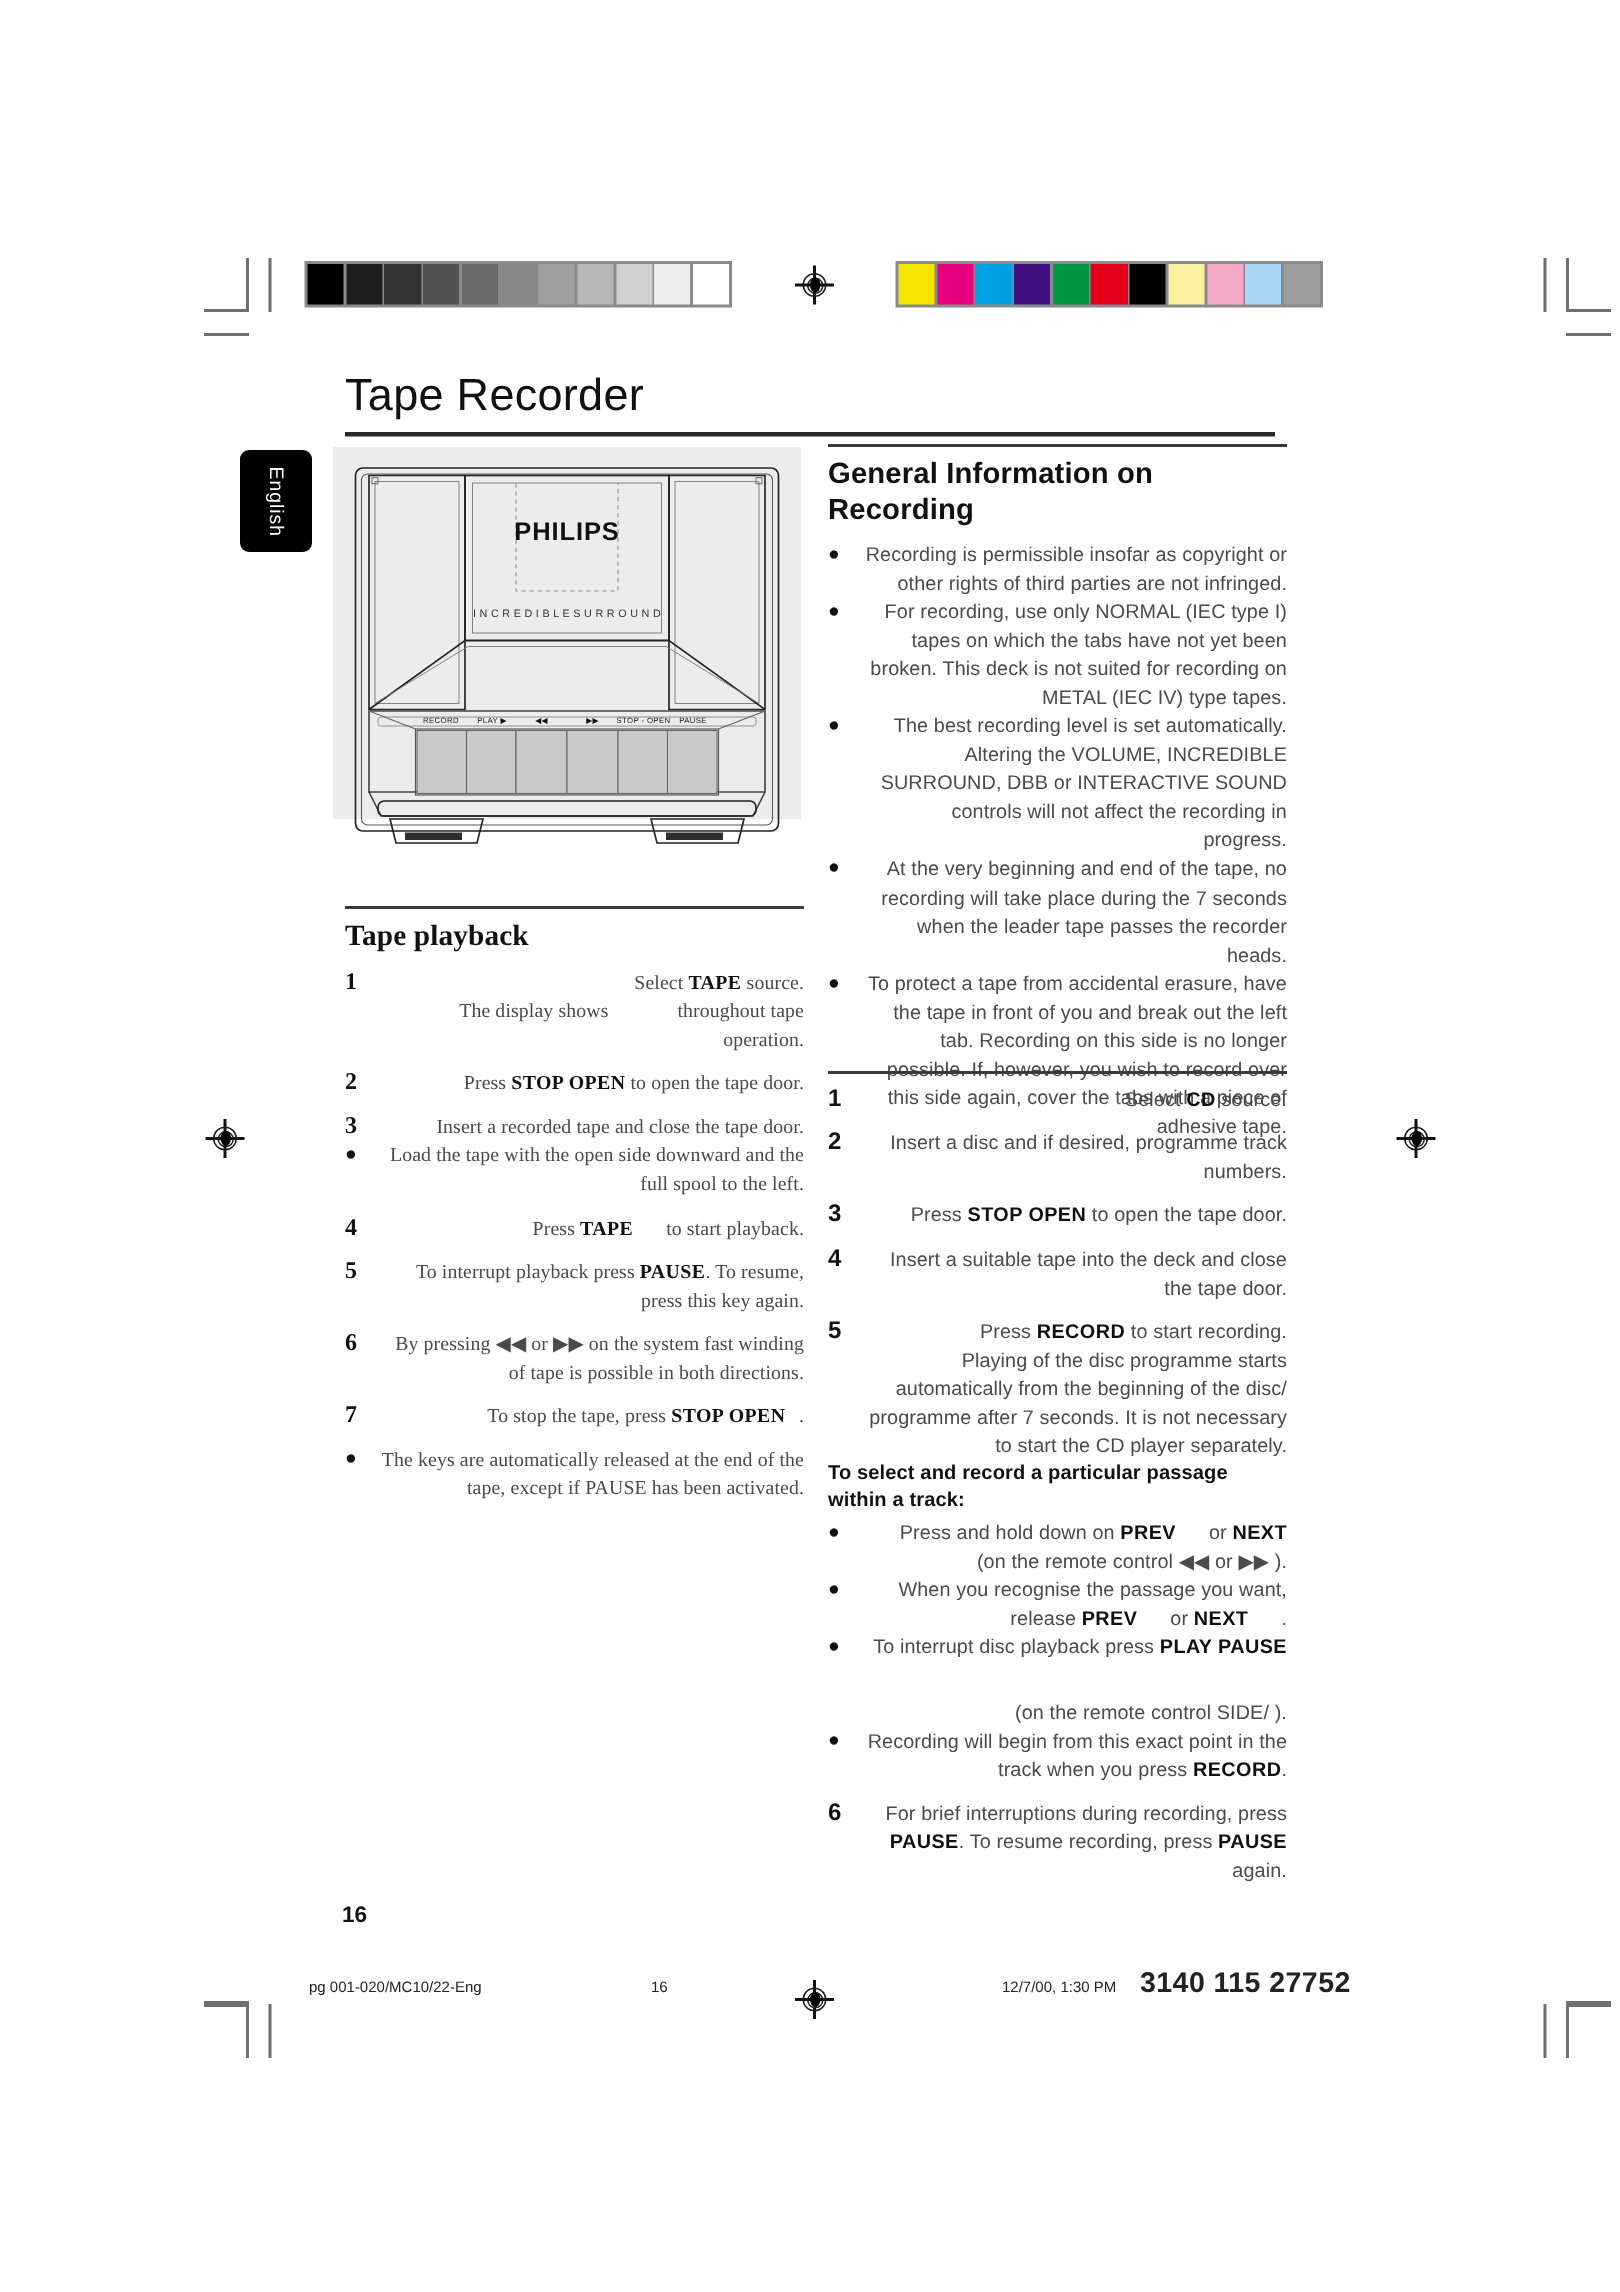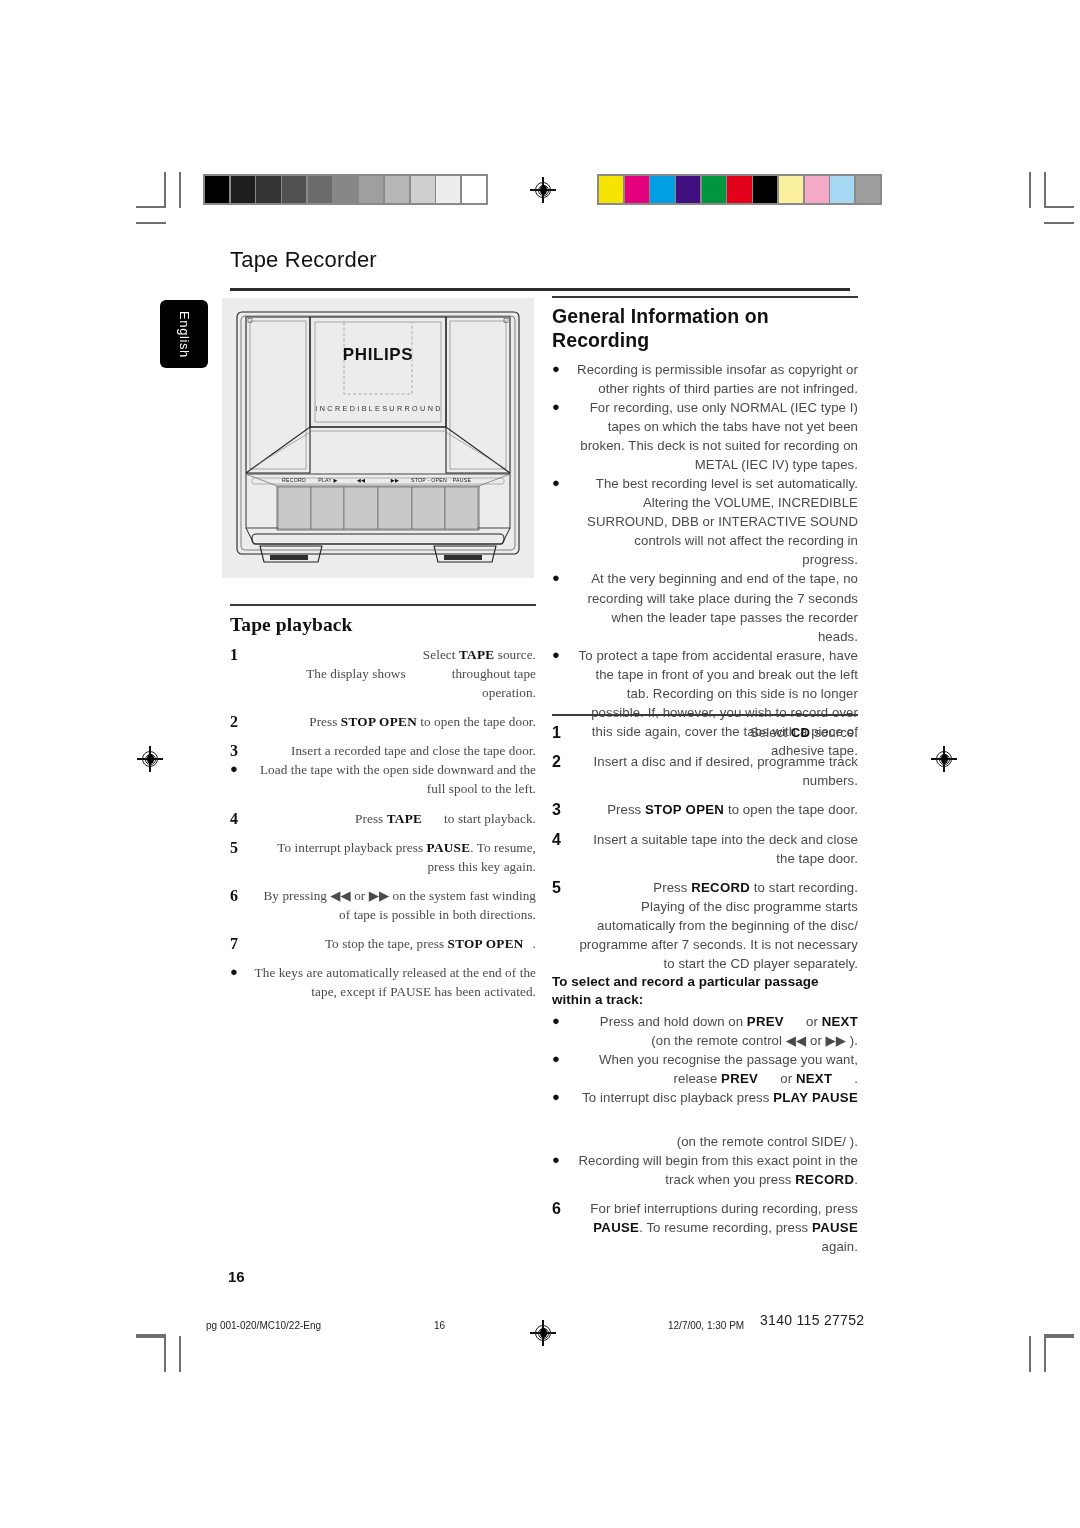--- a/index.html
+++ b/index.html
@@ -44,21 +44,21 @@
   }
   .lang-tab span {
     color:#fff; font-size:13px; letter-spacing:.6px;
     transform:rotate(90deg); white-space:nowrap;
     font-family:"Liberation Sans", sans-serif;
   }
 
   
   .page-title {
     position:absolute; left:230px; top:247px;
-    font-size:22px; letter-spacing:.2px; font-weight:400; color:#111;
+    font-size:30px; letter-spacing:.2px; font-weight:400; color:#111;
   }
   .title-rule {
     position:absolute; left:230px; top:288px; width:620px; height:3px; background:#2b2b2b;
   }
   .sec-rule { height:2px; background:#3a3a3a; }
   h2.sec {
     margin:0; font-weight:700; color:#111;
     font-size:19.5px; line-height:1.22; letter-spacing:.1px;
   }
 
@@ -77,29 +77,29 @@
   .gap { display:inline-block; width:46px; }
   .gap-s { display:inline-block; width:22px; }
   .gap-xs { display:inline-block; width:9px; }
   .indent { display:inline-block; width:22px; }
   .note { margin-top:14px; font-style:italic; font-weight:700; color:#2e2e2e; font-size:13.2px; line-height:1.45;}
   .note .lbl { display:block; }
   .tight { margin-top:1px; }
 
   
   .illus {
-    position:absolute; left:222px; top:298px; width:312px; height:280px;
+    position:absolute; left:222px; top:298px; width:312px; height:248px;
     background:#ececec;
   }
   .illus svg { display:block; }
 
   
   .pagenum { position:absolute; left:228px; top:1268px; font-size:15px; font-weight:700; color:#111; }
   .foot { position:absolute; font-size:10px; color:#222; white-space:nowrap; }
-  .foot.big { font-size:14px; font-weight:400; letter-spacing:.3px; }
+  .foot.big { font-size:19px; font-weight:700; letter-spacing:.3px; }
 </style>
 </head>
 <body>
 
 <div class="page">
 
   <div class="crop" style="left:164px;top:172px;width:2px;height:36px;"></div>
   <div class="crop" style="left:136px;top:206px;width:30px;height:2px;"></div>
   <div class="crop" style="left:179px;top:172px;width:2px;height:36px;"></div>
   <div class="crop" style="left:136px;top:222px;width:30px;height:2px;"></div>

